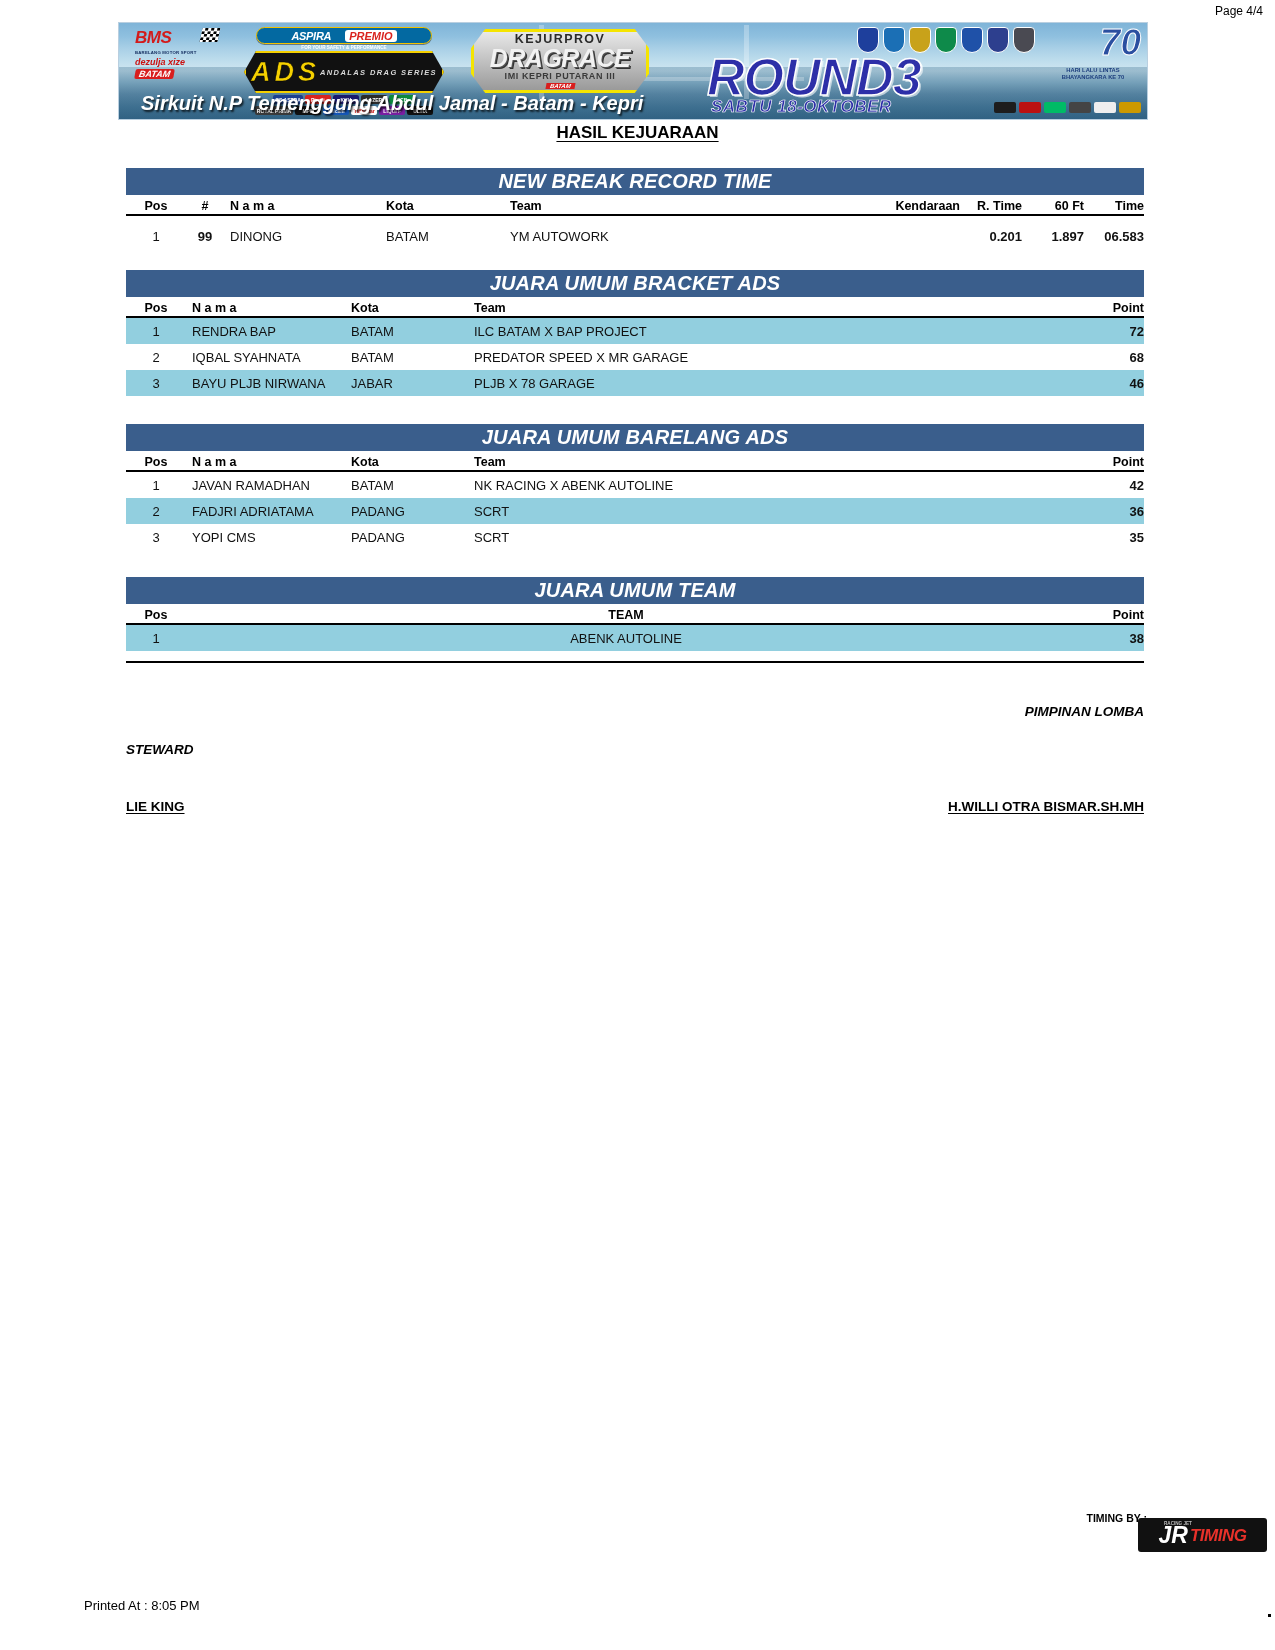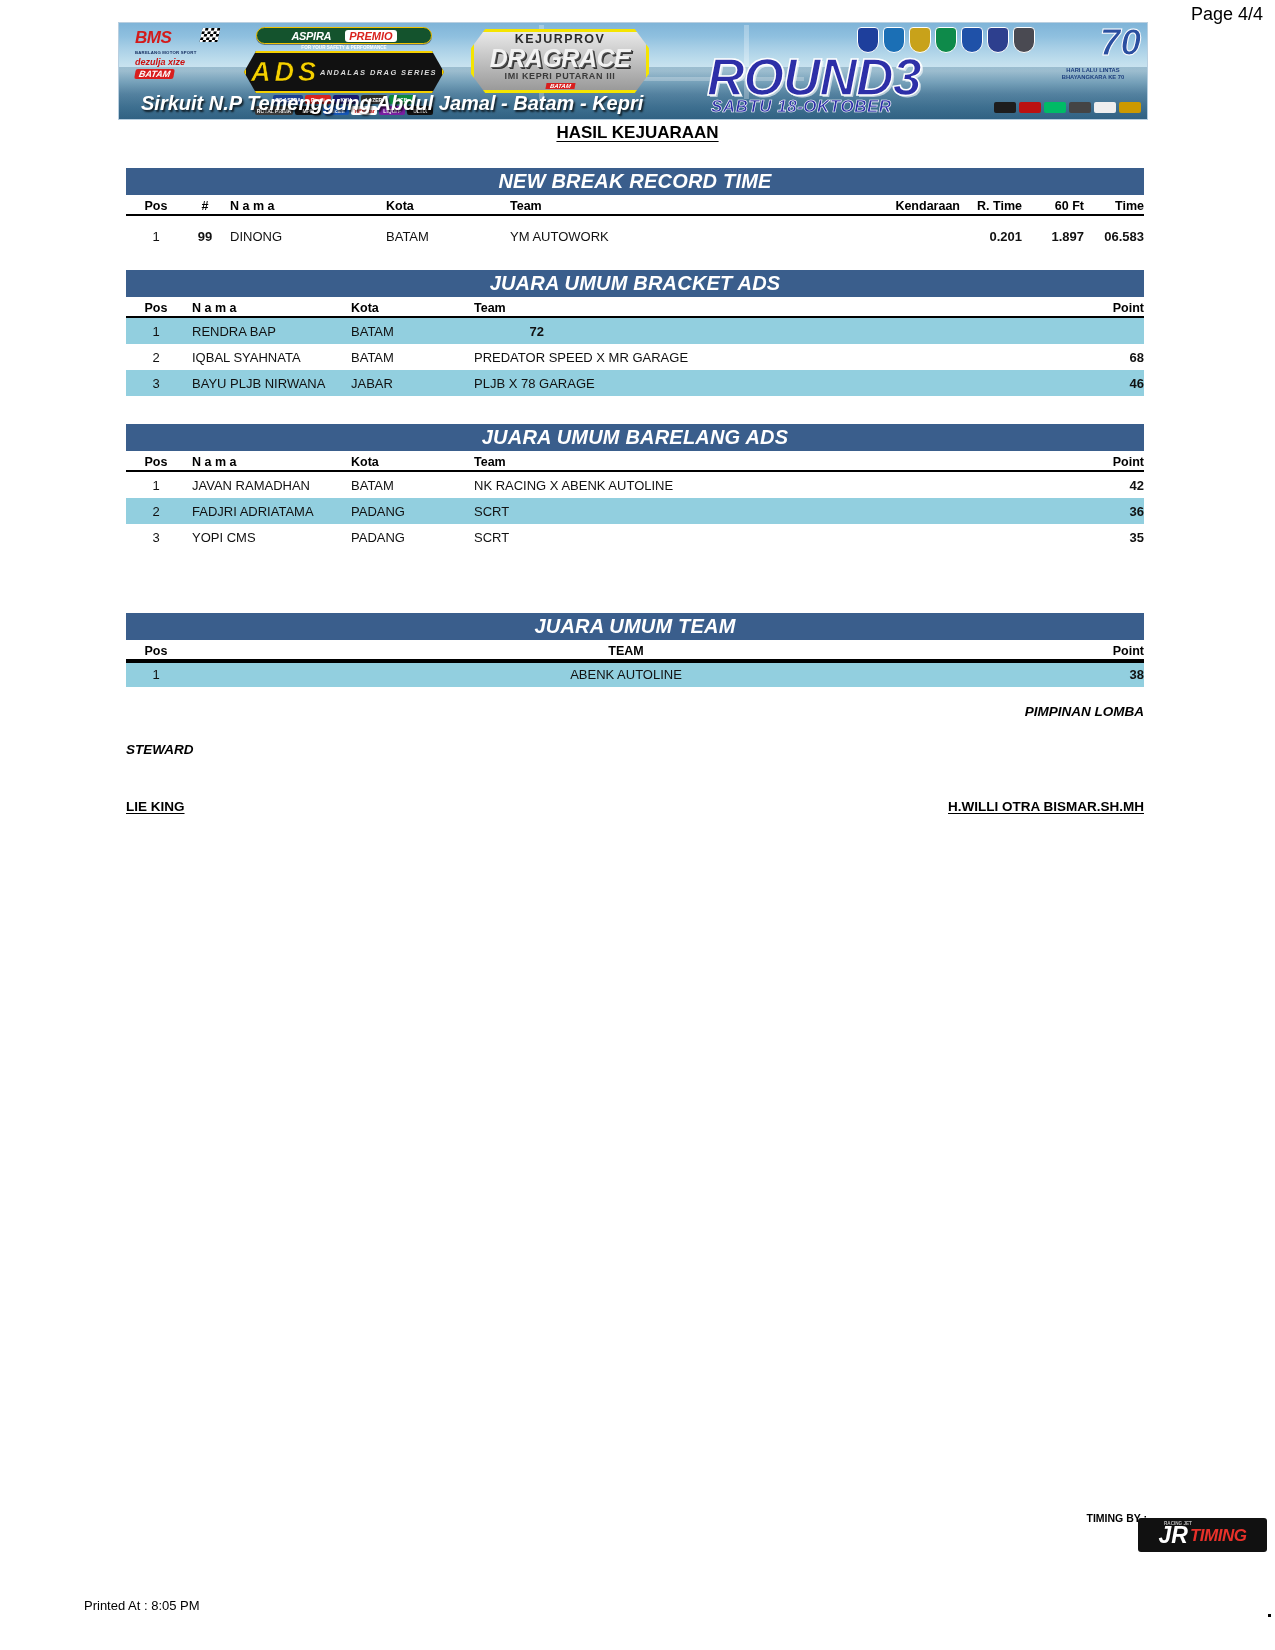--- a/index.html
+++ b/index.html
@@ -7,21 +7,21 @@
     width: 1275px; height: 1650px;
     background: #ffffff;
     font-family: "Liberation Sans", sans-serif;
     position: relative;
     overflow: hidden;
   }
 
   .page-num {
     position: absolute;
     top: 4px; right: 12px;
-    font-size: 18px;
+    font-size: 12px;
     color: #000;
   }
 
   
   .banner-wrap {
     position: absolute;
     left: 118px; top: 22px;
     width: 1030px; height: 98px;
     overflow: hidden;
     border: 1px solid #b9cfe0;
@@ -69,21 +69,21 @@
     position:absolute; right:-4px; top:0px; width:18px; height:14px;
     background:
       repeating-conic-gradient(#000 0 25%, #fff 0 50%) 0 0/6px 6px;
     transform: skewX(-12deg);
   }
 
   
   .ads-block { position:absolute; left: 120px; top: 4px; width: 210px; }
   .aspira {
     width: 176px; margin: 0 auto 1px; height: 17px;
-    background: #14532d; border: 1.5px solid #f2c200; border-radius: 9px;
+    background: #0369a1; border: 1.5px solid #f2c200; border-radius: 9px;
     display:flex; align-items:center; justify-content:center; gap:14px;
     box-shadow: 0 1px 0 rgba(0,0,0,.4);
   }
   .aspira b { font: italic 900 11px "Liberation Sans", sans-serif; color:#fff; letter-spacing:-.3px;}
   .aspira .pr { background:#fff; color:#d9241f; padding:0 4px; border-radius:3px; font: italic 900 11px "Liberation Sans", sans-serif;}
   .aspira-sub { text-align:center; font: 700 4.6px "Liberation Sans", sans-serif; color:#fff; margin-bottom:1px;}
   .ads-logo {
     width: 200px; height: 42px; margin: 0 auto;
     background: #111; border: 2px solid #f5d000;
     clip-path: polygon(6% 0,94% 0,100% 50%,94% 100%,6% 100%,0 50%);
@@ -395,20 +395,21 @@
     <span class="b-pos">Pos</span>
     <span class="b-nama">N a m a</span>
     <span class="b-kota">Kota</span>
     <span class="b-team">Team</span>
     <span class="b-point">Point</span>
   </div>
   <div class="row alt">
     <span class="b-pos">1</span>
     <span class="b-nama">RENDRA BAP</span>
     <span class="b-kota">BATAM</span>
+    <span class="b-team">ILC BATAM X BAP PROJECT</span>
     <span class="b-point">72</span>
   </div>
   <div class="row">
     <span class="b-pos">2</span>
     <span class="b-nama">IQBAL SYAHNATA</span>
     <span class="b-kota">BATAM</span>
     <span class="b-team">PREDATOR SPEED X MR GARAGE</span>
     <span class="b-point">68</span>
   </div>
   <div class="row alt">
@@ -445,21 +446,21 @@
   </div>
   <div class="row">
     <span class="b-pos">3</span>
     <span class="b-nama">YOPI CMS</span>
     <span class="b-kota">PADANG</span>
     <span class="b-team">SCRT</span>
     <span class="b-point">35</span>
   </div>
 </div>
 
-<div class="tbl" style="top:577px;margin-top:36px;">
+<div class="tbl" style="top:577px;">
   <div class="sect-head">JUARA UMUM TEAM</div>
   <div class="colhead">
     <span class="t-pos">Pos</span>
     <span class="t-team">TEAM</span>
     <span class="t-point">Point</span>
   </div>
   <div class="row alt">
     <span class="t-pos">1</span>
     <span class="t-team">ABENK AUTOLINE</span>
     <span class="t-point">38</span>

